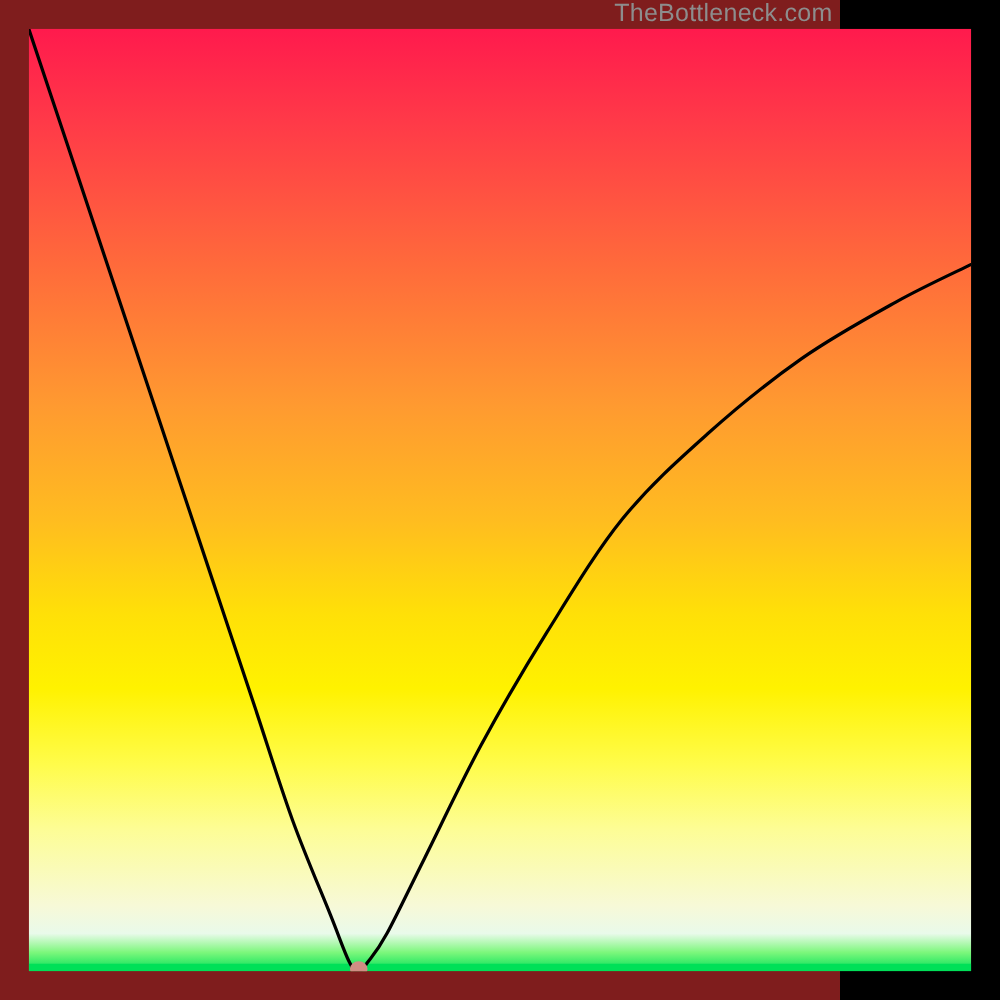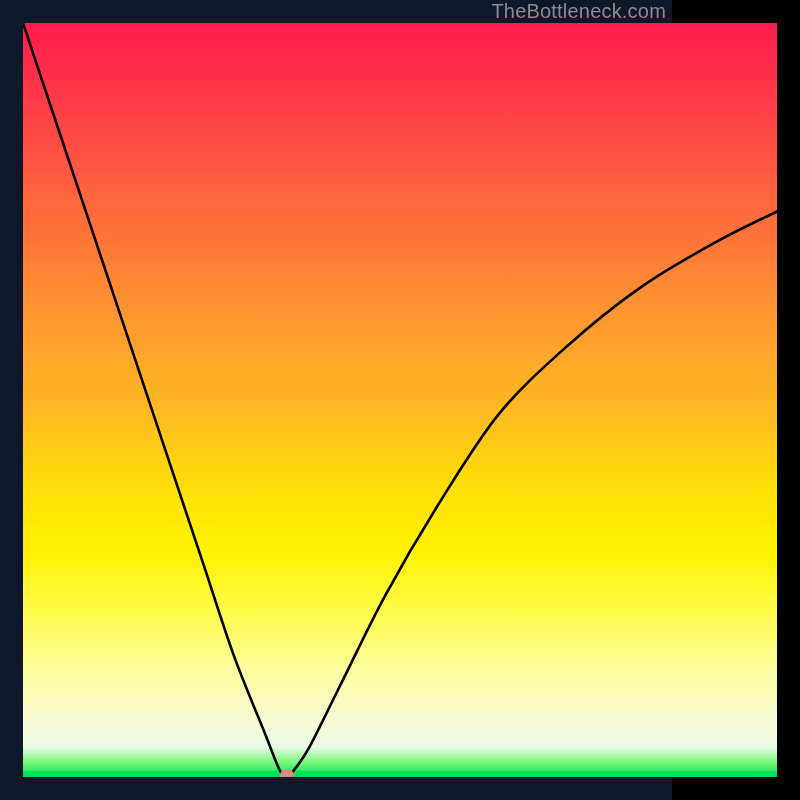--- a/index.html
+++ b/index.html
@@ -9,21 +9,21 @@
     height: 800px;
     background: #000;
     overflow: hidden;
   }
   .frame {
     position: absolute;
     left: 0;
     top: 0;
     width: 672px;
     height: 800px;
-    background: #0f172a;
+    background: #7f1d1d;
   }
   .plot-area {
     position: absolute;
     left: 23px;
     top: 23px;
     width: 754px;
     height: 754px;
     overflow: hidden;
   }
   .gradient {

